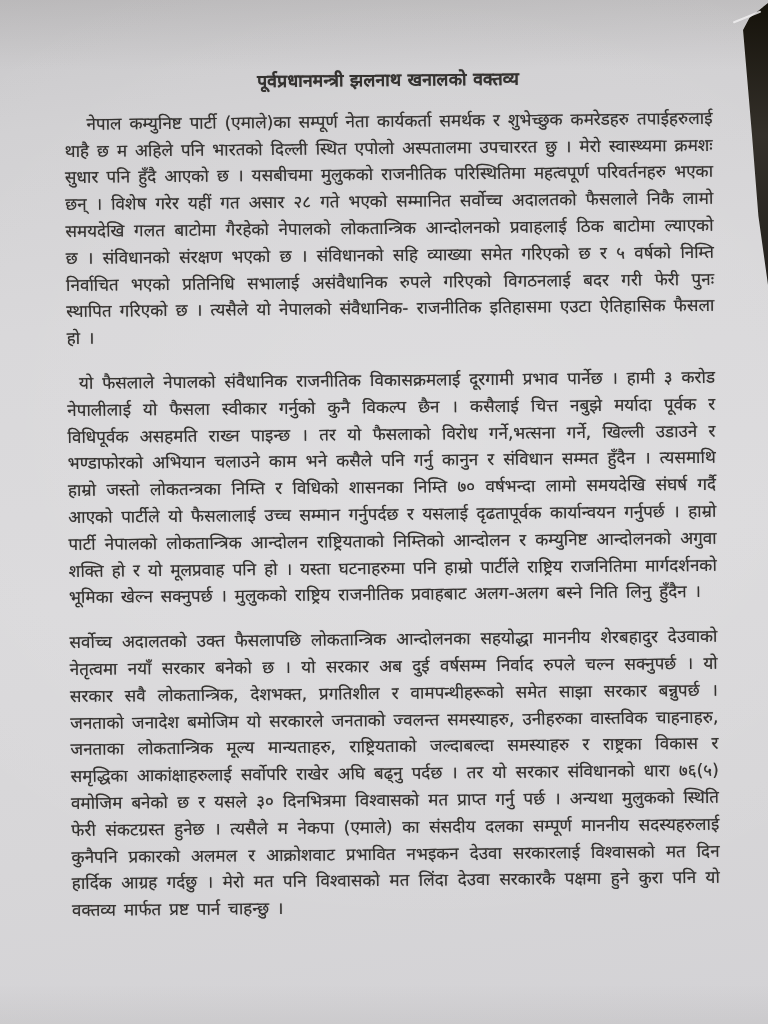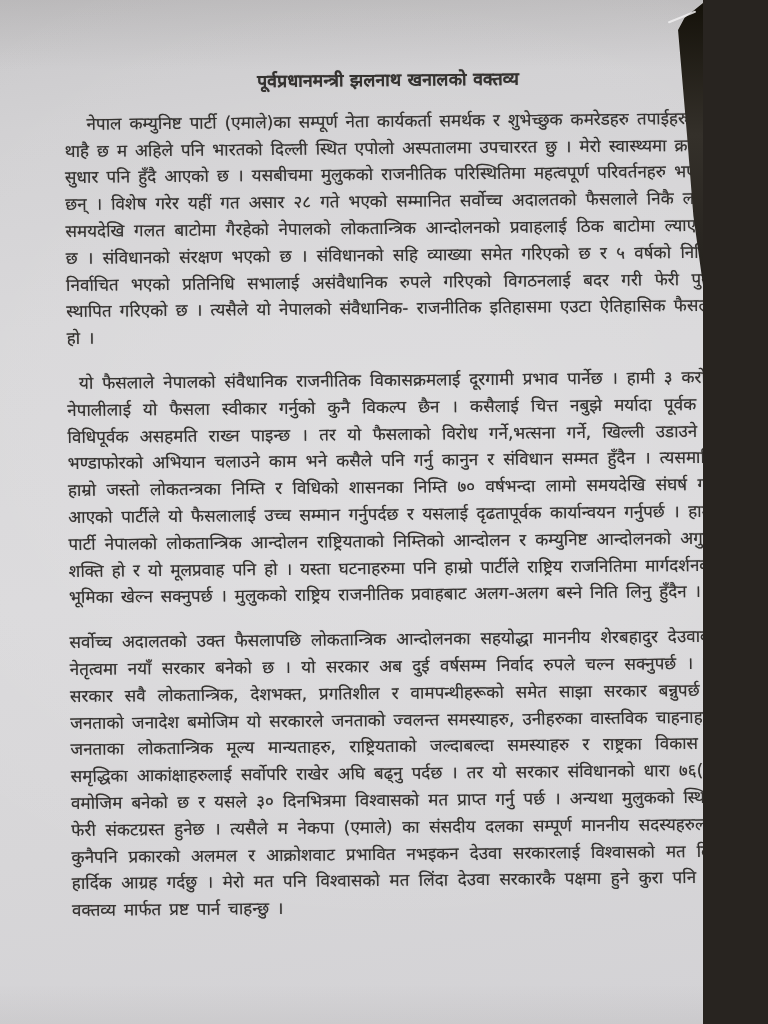--- a/index.html
+++ b/index.html
@@ -8,21 +8,21 @@
   }
   body {
     width: 768px;
     height: 1024px;
     overflow: hidden;
     background: #282420;
     font-family: "DejaVu Sans", "Liberation Sans", sans-serif;
   }
   .photo {
     position: relative;
-    width: 703px;
+    width: 768px;
     height: 1024px;
     overflow: hidden;
     background: #d4d3d5;
   }
   .paper {
     position: absolute;
     inset: 0;
     background:
       radial-gradient(ellipse 900px 720px at 55% 42%, rgba(255,255,255,0.16), rgba(255,255,255,0) 72%),
       linear-gradient(173deg, #c8c7c9 0%, #d1d0d2 12%, #d7d6d8 30%, #dad9db 55%, #d7d6d8 78%, #d3d2d5 100%);

